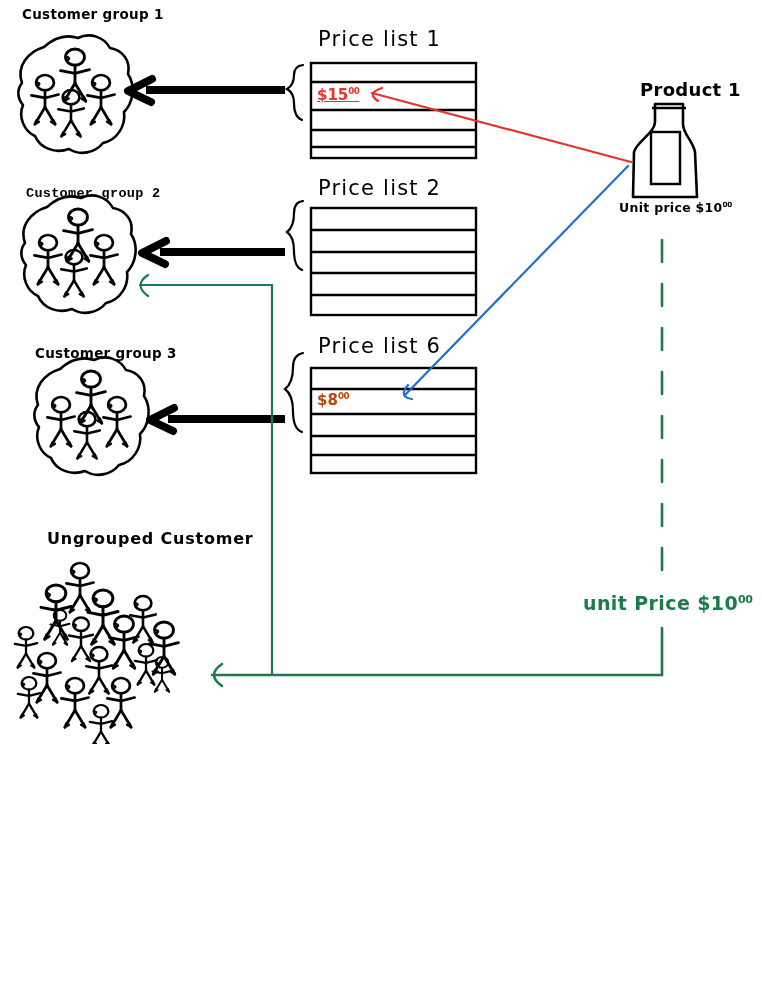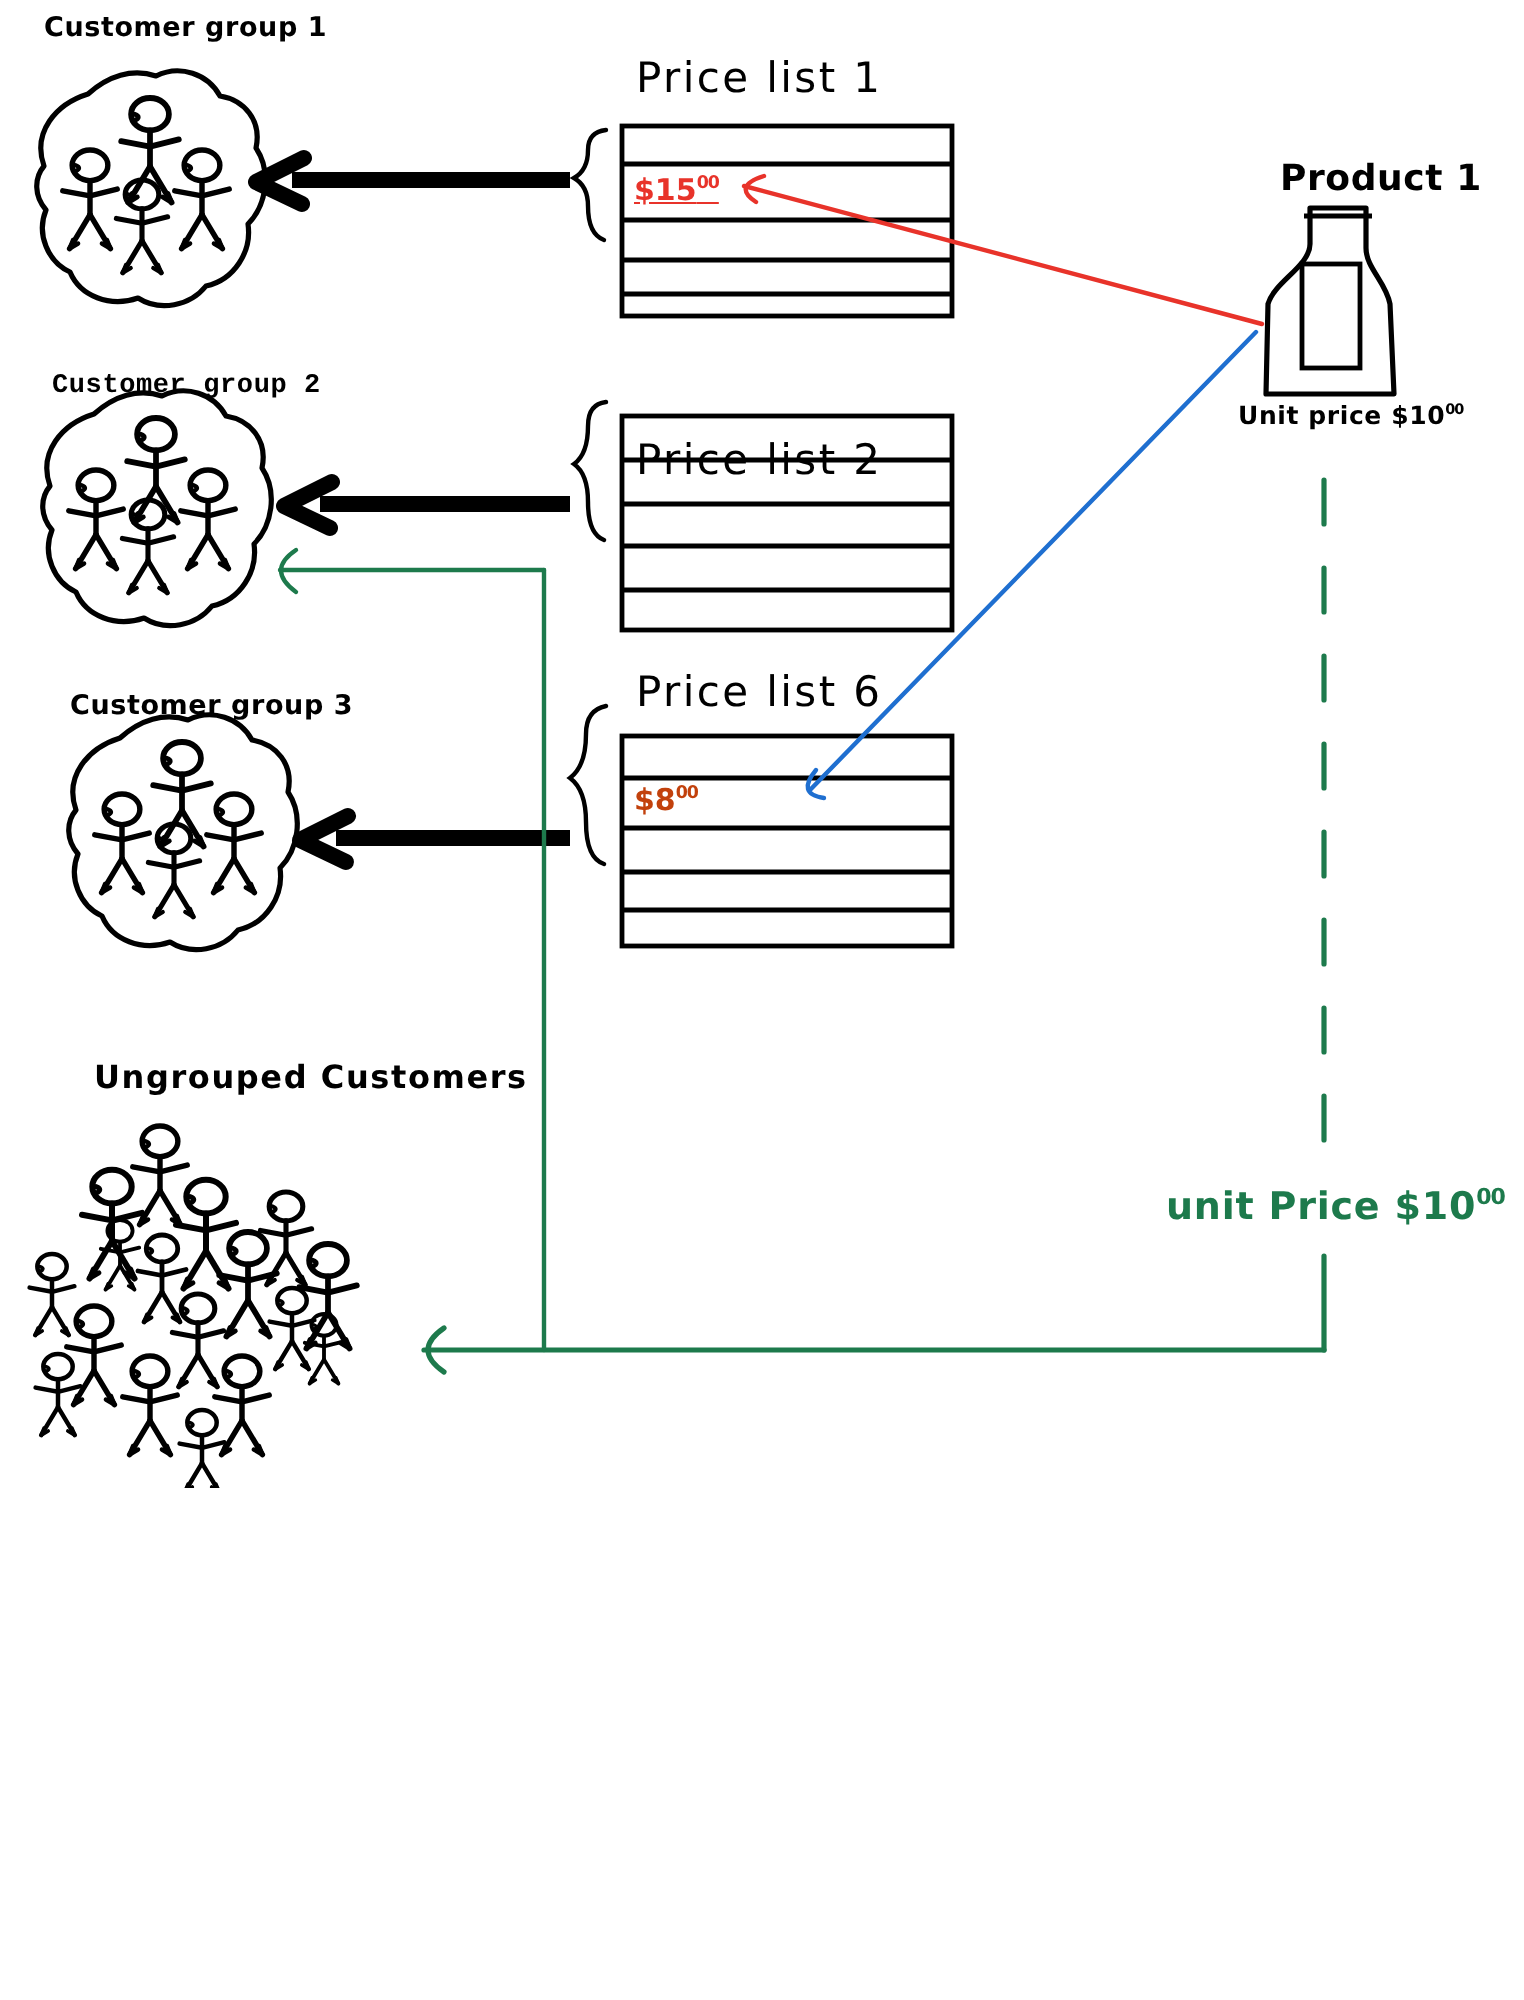--- a/index.html
+++ b/index.html
@@ -251,25 +251,25 @@
       <path d="M148 275 Q133 285, 148 296" fill="none" stroke="#1d7a4c" stroke-width="2.2" stroke-linecap="round"></path>
     </g>
   </svg>
 
   <div class="hand-text lbl-group" style="left:22px; top:6px;">Customer group 1</div>
 
   <div class="hand-text lbl-group" style="left:26px; top:186px;font-family:Liberation Mono, monospace;">Customer group 2</div>
 
   <div class="hand-text lbl-group" style="left:35px; top:345px;">Customer group 3</div>
 
-  <div class="hand-text lbl-ungrouped" style="left:47px; top:529px;">Ungrouped Customers</div>
+  <div class="hand-text lbl-ungrouped" style="left:47px; top:529px;">Ungrouped Customer</div>
 
   <div class="hand-text lbl-pricelist" style="left:318px; top:27px;">Price list 1</div>
 
-  <div class="hand-text lbl-pricelist" style="left:318px; top:176px;margin-top:42px;">Price list 2</div>
+  <div class="hand-text lbl-pricelist" style="left:318px; top:176px;">Price list 2</div>
 
   <div class="hand-text lbl-pricelist" style="left:318px; top:334px;">Price list 6</div>
 
   <div class="price-cell price-red" style="left:317px; top:86px;text-decoration:underline;">
     <span>$15</span><sup class="cents">00</sup>
   </div>
 
   <div class="price-cell price-blue" style="left:317px; top:391px;">
     <span>$8</span><sup class="cents">00</sup>
   </div>

